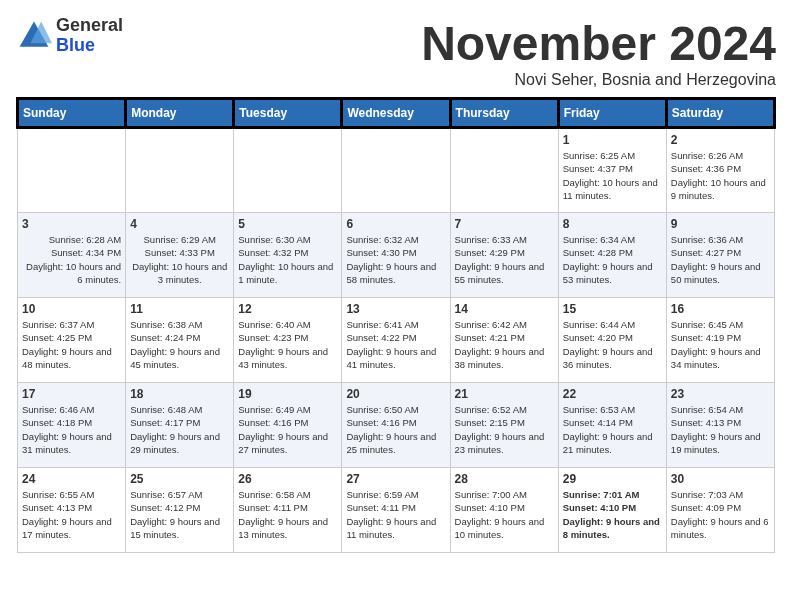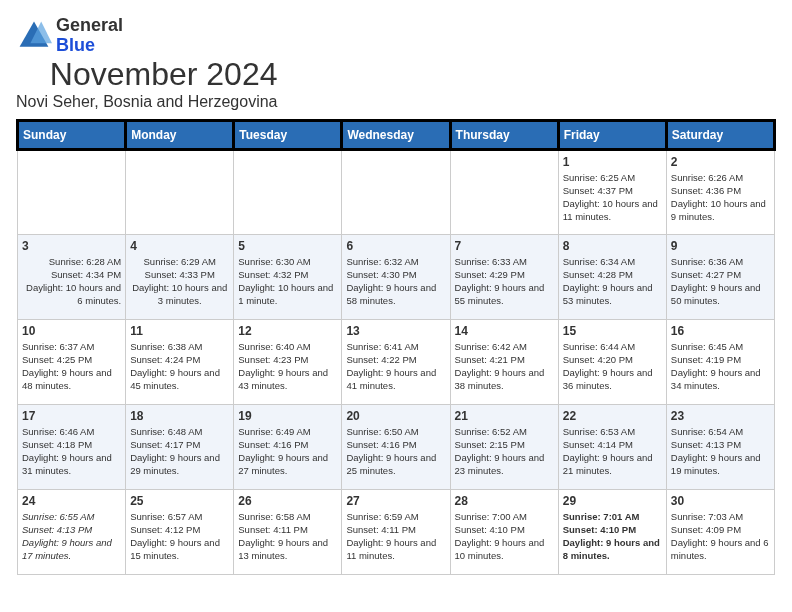--- a/index.html
+++ b/index.html
@@ -8,21 +8,20 @@
       background: #fff;
       width: 792px;
       min-height: 612px;
       padding: 16px;
     }
     .header-area {
       display: flex;
       justify-content: space-between;
       align-items: flex-start;
       margin-bottom: 8px;
-      flex-direction: column;
     }
     .logo {
       display: flex;
       align-items: center;
       gap: 4px;
     }
     .logo-text {
       display: flex;
       flex-direction: column;
       line-height: 1.1;
@@ -38,22 +37,22 @@
       color: #1d4ed8;
     }
     .logo-icon {
       width: 36px;
       height: 36px;
     }
     .title-area {
       text-align: right;
     }
     .month-title {
-      font-size: 32px;
-      font-weight: normal;
+      font-size: 48px;
+      font-weight: bold;
       color: #333;
     }
     .subtitle {
       font-size: 16px;
       color: #333;
     }
     table {
       width: 100%;
       border-collapse: collapse;
       table-layout: fixed;
@@ -279,21 +278,21 @@
         <td>
           <span class="day-num">23</span>
           <div class="day-info" style="white-space: pre-line;">Sunrise: 6:54 AM
 Sunset: 4:13 PM
 Daylight: 9 hours and 19 minutes.</div>
         </td>
       </tr>
       <tr>
         <td>
           <span class="day-num">24</span>
-          <div class="day-info" style="white-space: pre-line; font-style: italic;">Sunrise: 6:55 AM
+          <div class="day-info" style="white-space: pre-line;">Sunrise: 6:55 AM
 Sunset: 4:13 PM
 Daylight: 9 hours and 17 minutes.</div>
         </td>
         <td>
           <span class="day-num">25</span>
           <div class="day-info" style="white-space: pre-line;">Sunrise: 6:57 AM
 Sunset: 4:12 PM
 Daylight: 9 hours and 15 minutes.</div>
         </td>
         <td>

